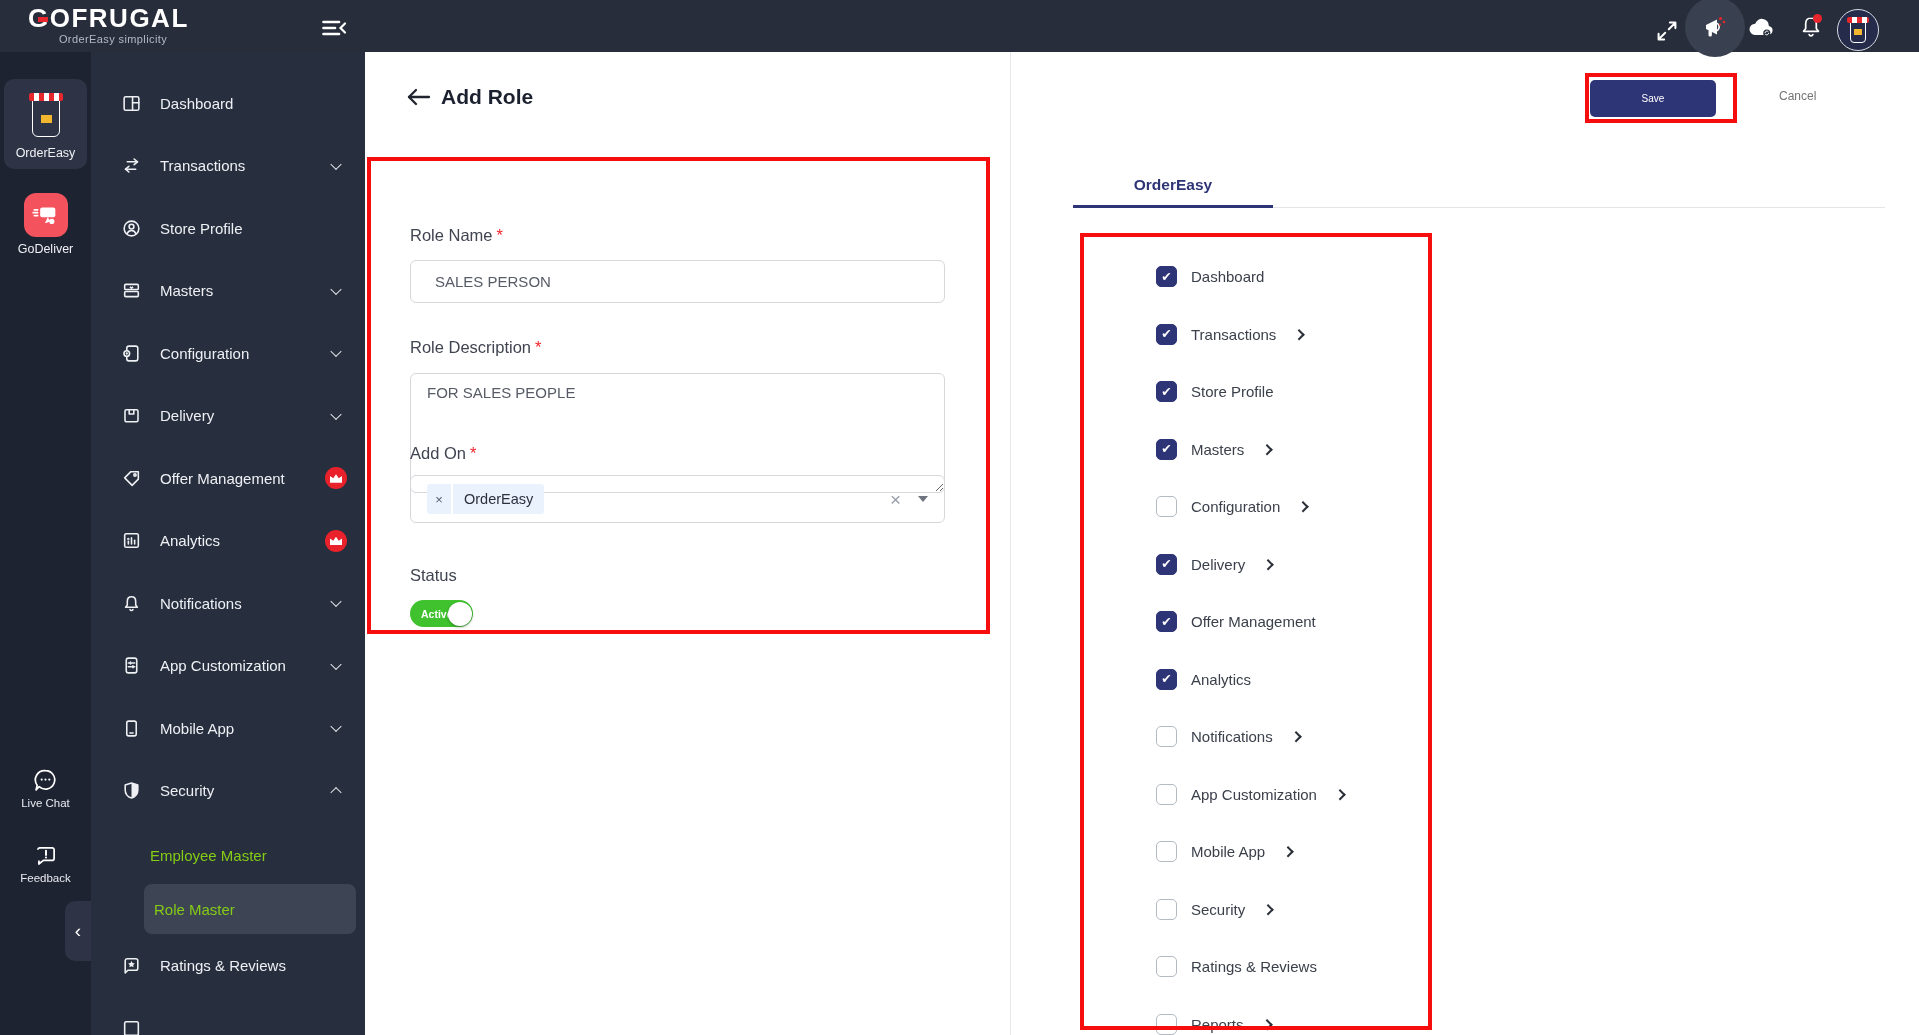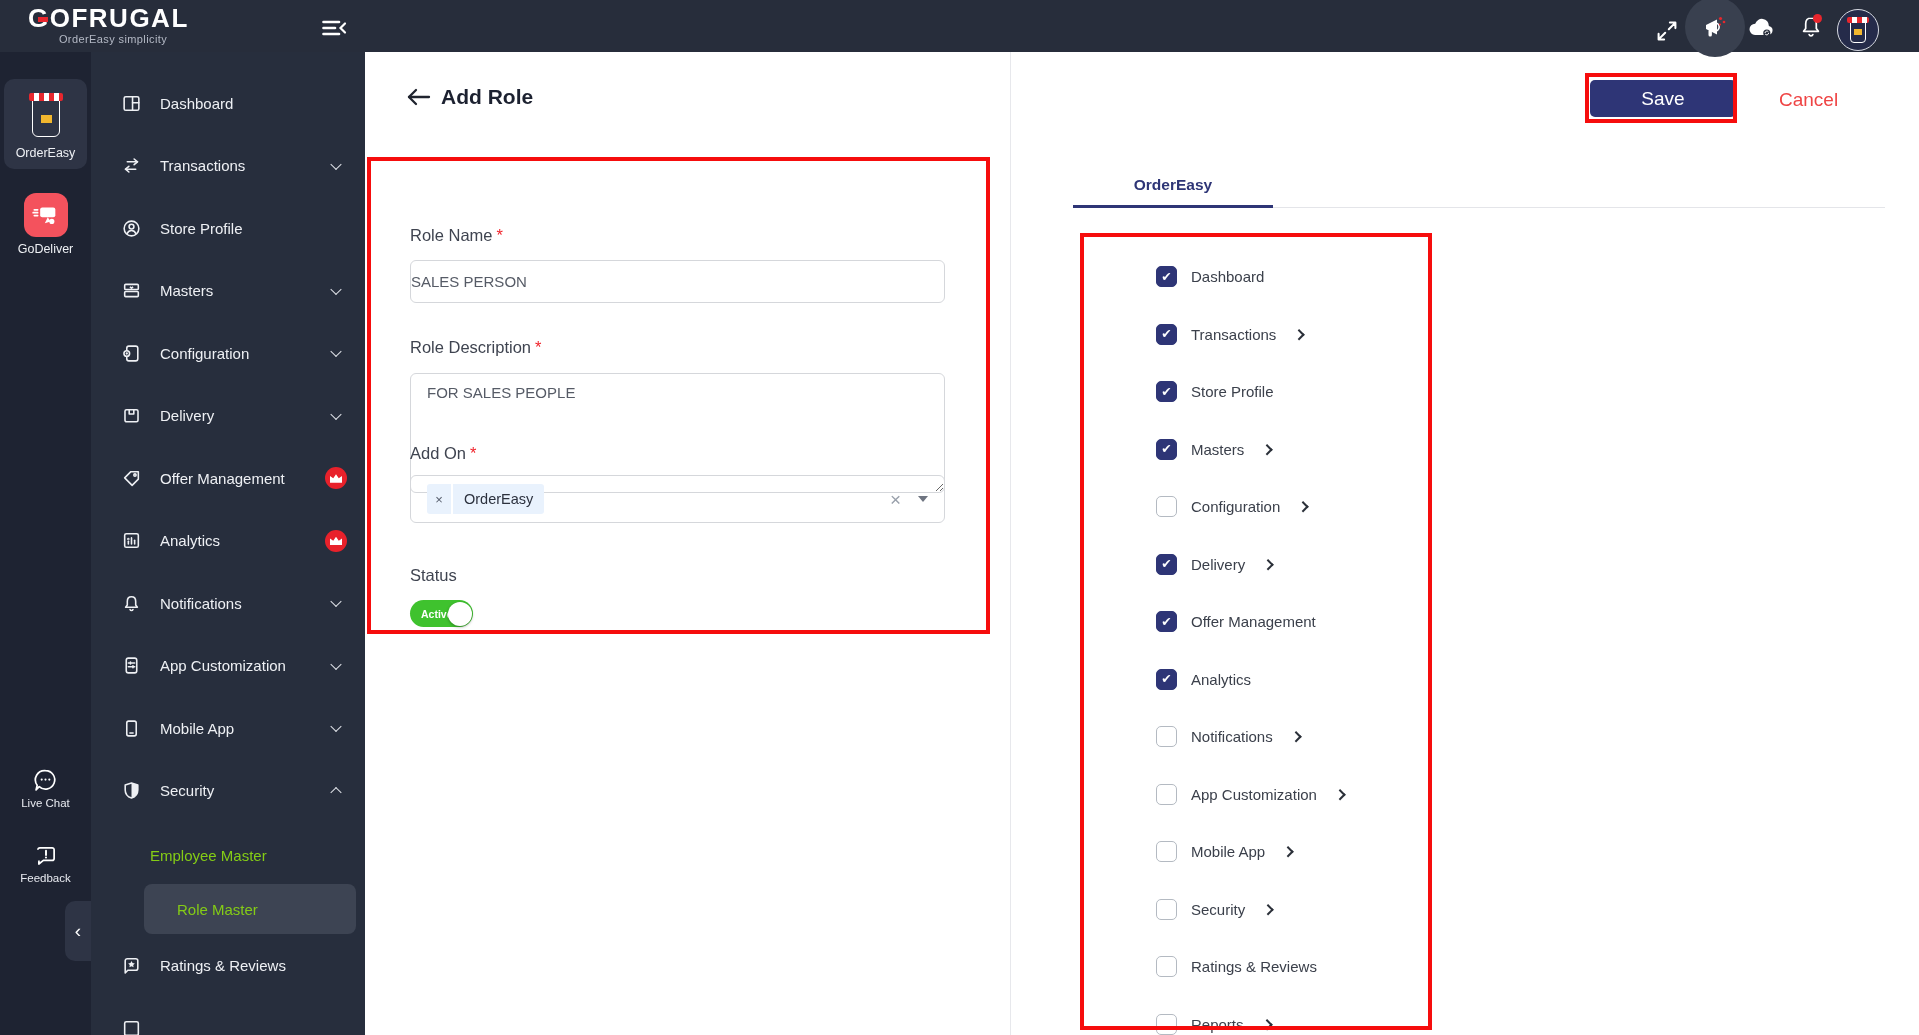--- a/index.html
+++ b/index.html
@@ -49,37 +49,37 @@
   .sb-ic{width:22px;margin-right:17px;flex:none;}
   .sb-lb{font-size:15px;color:#eef0f4;}
   .sb-chev{position:absolute;right:25px;top:50%;width:8px;height:8px;border-right:1.8px solid #dfe2e8;
     border-bottom:1.8px solid #dfe2e8;transform:translateY(-70%) rotate(45deg);}
   .sb-chev.up{transform:translateY(-30%) rotate(-135deg);}
   .sb-badge{position:absolute;right:18px;top:50%;margin-top:-11px;width:22px;height:22px;border-radius:50%;
     background:#e8212b;display:grid;place-items:center;}
   .crown{width:12px;height:9px;background:#fff;clip-path:polygon(0 100%,0 25%,27% 50%,50% 5%,73% 50%,100% 25%,100% 100%);}
   .sb-sub{height:58px;display:flex;align-items:center;padding-left:59px;font-size:15px;color:#84cc16;cursor:pointer;}
   .sb-sub.first{margin-top:4px;}
-  .sb-sub.active{background:#3d4453;border-radius:8px;margin-left:53px;margin-right:9px;padding-left:33px;height:50px;}
+  .sb-sub.active{background:#3d4453;border-radius:8px;margin-left:53px;margin-right:9px;padding-left:10px;height:50px;}
   .sb-partial{margin-top:21px;padding-left:30px;}
 
   
   .content{position:absolute;left:365px;top:52px;right:0;bottom:0;background:#fff;z-index:1;overflow:hidden;}
   .back-ic{position:absolute;left:40px;top:35px;cursor:pointer;}
   .page-title{position:absolute;left:76px;top:33px;font-size:21px;font-weight:700;color:#1c2130;}
-  .save-btn{position:absolute;left:1225px;top:28px;width:146px;height:37px;background:#2e3576;color:#fff;
-    font-size:19px;border:none;border-radius:5px;cursor:pointer;font-family:inherit;}
-  .cancel-btn{position:absolute;left:1408px;top:36px;font-size:19px;color:#ef4444;background:none;border:none;
+  .save-btn{position:absolute;left:1225px;top:28px;width:126px;height:37px;background:#2e3576;color:#fff;
+    font-size:10px;border:none;border-radius:5px;cursor:pointer;font-family:inherit;}
+  .cancel-btn{position:absolute;left:1408px;top:36px;font-size:12px;color:#737373;background:none;border:none;
     cursor:pointer;font-family:inherit;}
   .vdivider{position:absolute;left:645px;top:0;bottom:0;width:1px;background:#e7e8ec;}
 
   .f-label{position:absolute;left:45px;font-size:16.5px;color:#3f4450;}
   .req{color:#f0232b;margin-left:4px;}
   .f-input{position:absolute;left:45px;width:535px;border:1px solid #d5d7db;border-radius:6px;font-size:15px;
-    color:#565b66;padding:0 0;outline:none;font-family:inherit;}
+    color:#565b66;padding:0 24px;outline:none;font-family:inherit;}
   textarea.f-input{padding:10px 16px;resize:vertical;}
   .f-select{position:absolute;left:45px;top:423px;width:535px;height:48px;border:1px solid #d5d7db;border-radius:6px;
     display:flex;align-items:center;padding:0 16px;cursor:pointer;}
   .chip{height:30px;background:#e9f2fd;border-radius:3px;display:flex;align-items:stretch;}
   .chip-x{width:26px;border-right:2px solid #fff;color:#555c6b;font-size:13px;display:grid;place-items:center;cursor:pointer;}
   .chip-t{padding:0 11px;font-size:14.5px;color:#2c313e;display:flex;align-items:center;}
   .sel-right{margin-left:auto;display:flex;align-items:center;gap:17px;}
   .sel-clear{font-size:19px;color:#99a0ab;cursor:pointer;line-height:1;}
   .sel-caret{width:0;height:0;border-left:5.5px solid transparent;border-right:5.5px solid transparent;
     border-top:6.5px solid #6e7480;cursor:pointer;}

